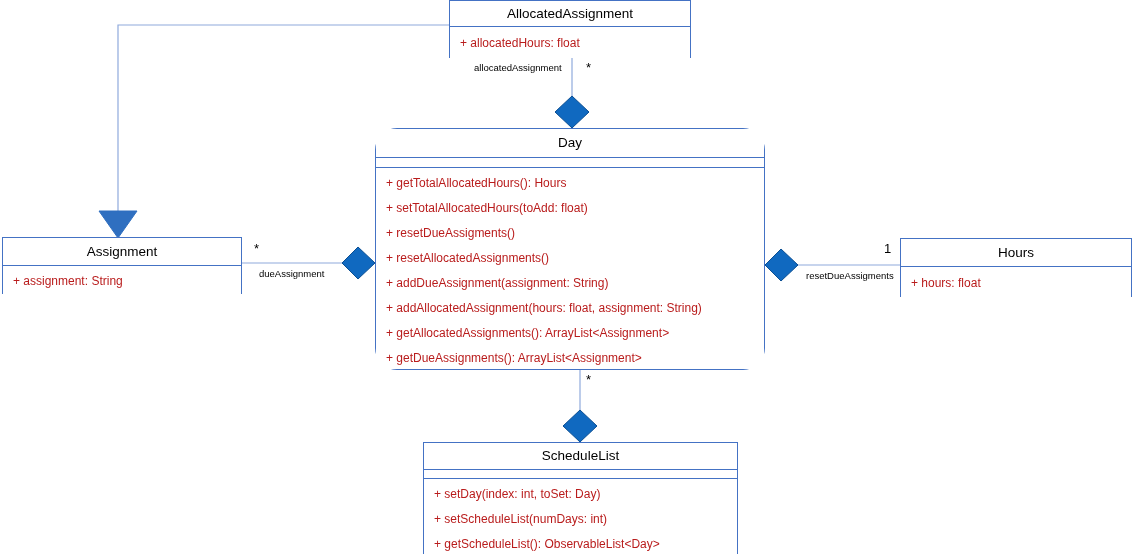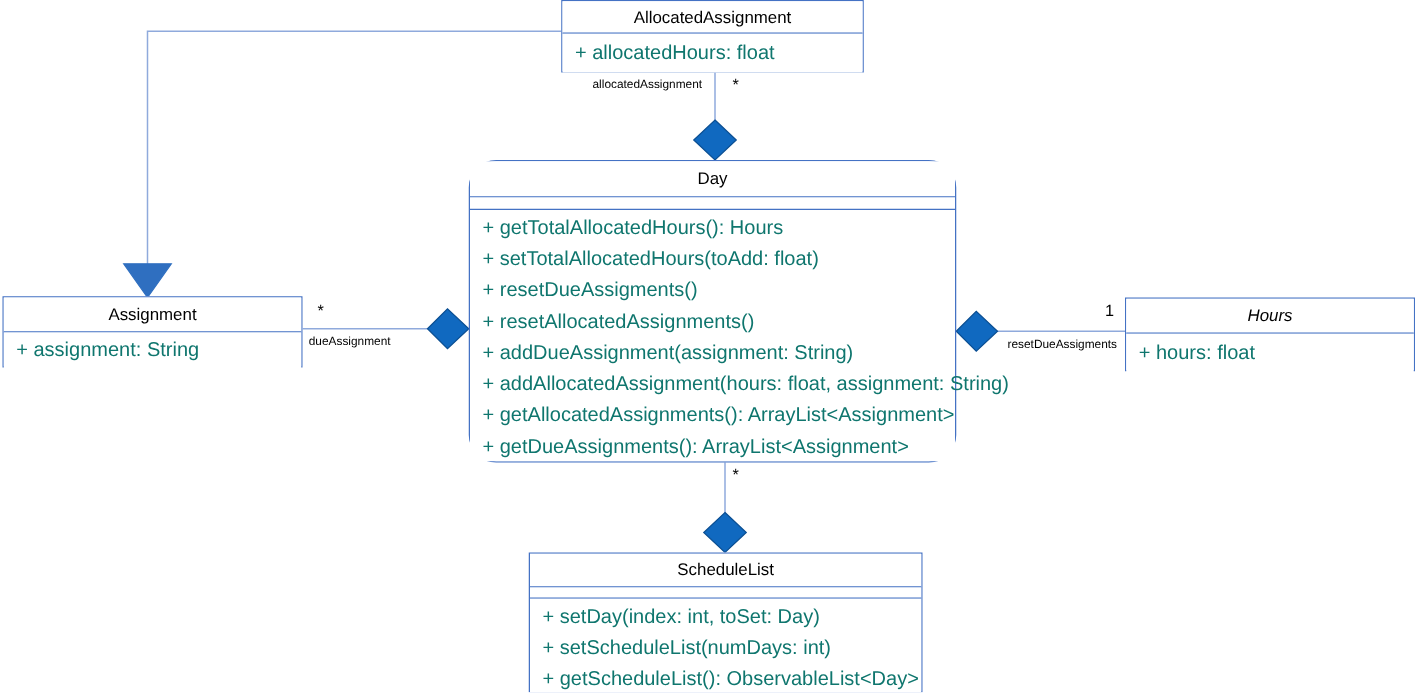--- a/index.html
+++ b/index.html
@@ -39,22 +39,22 @@
   .uml-compartment {
     box-sizing: border-box;
     border-bottom: 1px solid #4472c4;
     background: #ffffff;
   }
   .uml-compartment.last {
     border-bottom: none;
   }
   .uml-member {
     box-sizing: border-box;
-    color: #0f766e;
-    font-size: 16px;
+    color: #b91c1c;
+    font-size: 12px;
     line-height: 1;
     padding-left: 10px;
     display: flex;
     align-items: center;
     white-space: nowrap;
   }
   .edge-label {
     position: absolute;
     font-size: 9.5px;
     color: #000000;
@@ -106,21 +106,21 @@
 
     <g>
       <line x1="580" y1="370" x2="580" y2="412" stroke="#8faadc" stroke-width="1.2"></line>
       <polygon points="580,410 597,426 580,442 563,426" fill="#1069c0" stroke="#0b4f93" stroke-width="1"></polygon>
     </g>
   </svg>
 
   <div class="edge-label" style="left:474px; top:63px;">allocatedAssignment</div>
   <div class="mult-label" style="left:586px; top:61px;">*</div>
 
-  <div class="edge-label" style="left:247px; top:269px;">dueAssignment</div>
+  <div class="edge-label" style="left:259px; top:269px;">dueAssignment</div>
   <div class="mult-label" style="left:254px; top:242px;">*</div>
 
   <div class="edge-label" style="left:806px; top:271px;">resetDueAssigments</div>
   <div class="mult-label" style="left:884px; top:242px;">1</div>
 
   <div class="mult-label" style="left:586px; top:373px;">*</div>
 
   <div class="uml-class" style="left:449px; top:0px; width:242px; height:58px;">
     <div class="uml-title" style="height:26px;">AllocatedAssignment</div>
     <div class="uml-compartment last" style="height:31px;">
@@ -144,21 +144,21 @@
   </div>
 
   <div class="uml-class" style="left:2px; top:237px; width:240px; height:57px;">
     <div class="uml-title" style="height:28px;">Assignment</div>
     <div class="uml-compartment last" style="height:29px;">
       <div class="uml-member" style="height:29px;">+ assignment: String</div>
     </div>
   </div>
 
   <div class="uml-class" style="left:900px; top:238px; width:232px; height:59px;">
-    <div class="uml-title" style="height:28px;font-style:italic;">Hours</div>
+    <div class="uml-title" style="height:28px;">Hours</div>
     <div class="uml-compartment last" style="height:31px;">
       <div class="uml-member" style="height:31px;">+ hours: float</div>
     </div>
   </div>
 
   <div class="uml-class" style="left:423px; top:442px; width:315px; height:112px;">
     <div class="uml-title" style="height:27px;">ScheduleList</div>
     <div class="uml-compartment" style="height:9px;"></div>
     <div class="uml-compartment last" style="height:76px; padding-top:2px;">
       <div class="uml-member" style="height:25px;">+ setDay(index: int, toSet: Day)</div>

